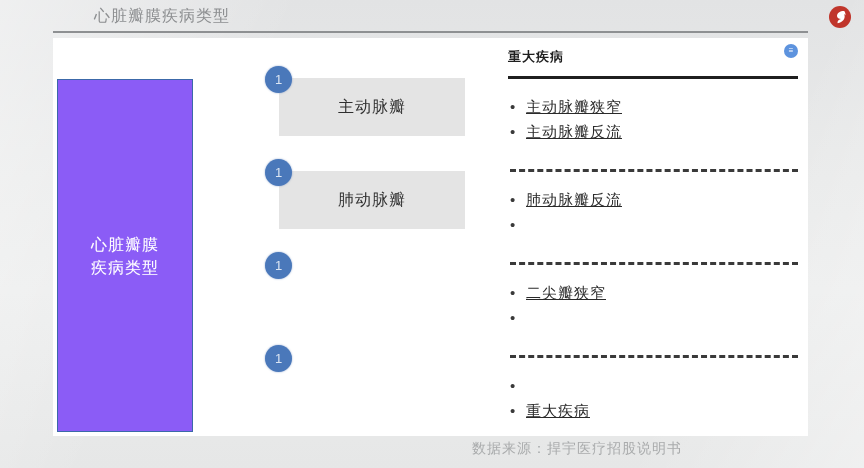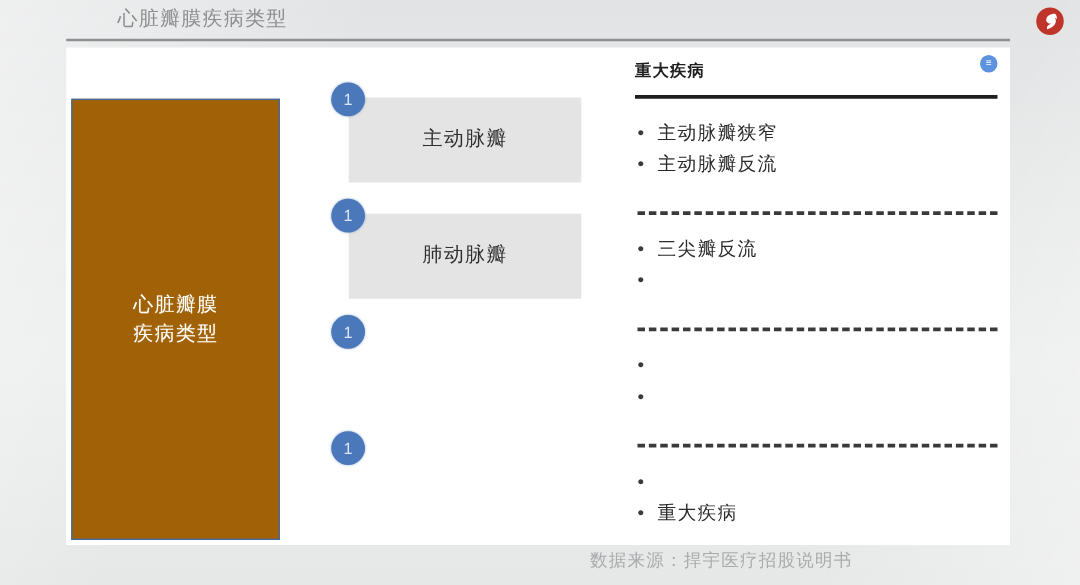--- a/index.html
+++ b/index.html
@@ -95,23 +95,23 @@
     width: 755px;
     height: 398px;
     background: #ffffff;
   }
 
   
   .blue-block {
     position: absolute;
     left: 4px;
     top: 41px;
-    width: 167px;
+    width: 136px;
     height: 353px;
-    background: #a16207;
+    background: #8b5cf6;
     border: 1px solid #3c69a9;
     display: flex;
     align-items: center;
     justify-content: center;
   }
 
   .blue-block-label {
     color: #ffffff;
     font-size: 16px;
     line-height: 23px;
@@ -135,21 +135,21 @@
     left: 0;
     width: 200px;
     height: 84px;
   }
 
   .mid-box {
     position: absolute;
     left: 14px;
     top: 12px;
     width: 186px;
-    height: 68px;
+    height: 58px;
     background: #e4e4e4;
     display: flex;
     align-items: center;
     justify-content: center;
   }
 
   .mid-box-label {
     font-size: 16px;
     color: #2f2f2f;
     letter-spacing: 1px;
@@ -223,20 +223,21 @@
     text-align: left;
     padding-left: 2px;
   }
 
   .bullet-text {
     font-size: 15px;
     color: #2a2a2a;
     line-height: 25px;
     letter-spacing: 1px;
     white-space: nowrap;
+    text-decoration: underline;
   }
 
   .dashed-sep {
     position: absolute;
     left: 2px;
     width: 288px;
     height: 0;
     border-top: 3px dashed #3a3a3a;
   }
 
@@ -346,31 +347,32 @@
       <div class="bullet-row">
         <span class="bullet-dot">•</span>
         <span class="bullet-text">主动脉瓣反流</span>
       </div>
     </div>
     <div class="dashed-sep" style="top:124px;"></div>
 
     <div class="group" style="top:142px;">
       <div class="bullet-row">
         <span class="bullet-dot">•</span>
-        <span class="bullet-text">三尖瓣反流</span>
+        <span class="bullet-text">肺动脉瓣反流</span>
       </div>
       <div class="bullet-row">
         <span class="bullet-dot">•</span>
       </div>
     </div>
     <div class="dashed-sep" style="top:217px;"></div>
 
     <div class="group" style="top:235px;">
       <div class="bullet-row">
         <span class="bullet-dot">•</span>
+        <span class="bullet-text">二尖瓣狭窄</span>
       </div>
       <div class="bullet-row">
         <span class="bullet-dot">•</span>
       </div>
     </div>
     <div class="dashed-sep" style="top:310px;"></div>
 
     <div class="group" style="top:328px;">
       <div class="bullet-row">
         <span class="bullet-dot">•</span>

